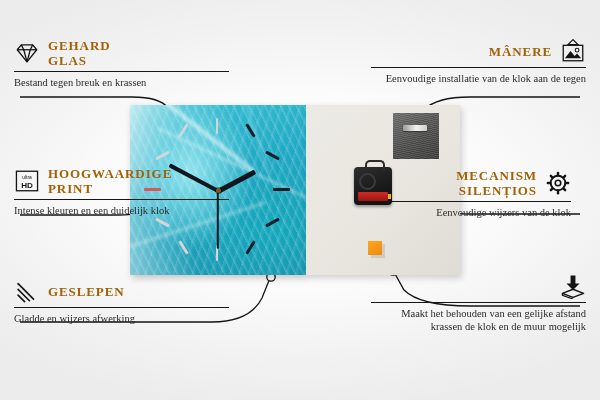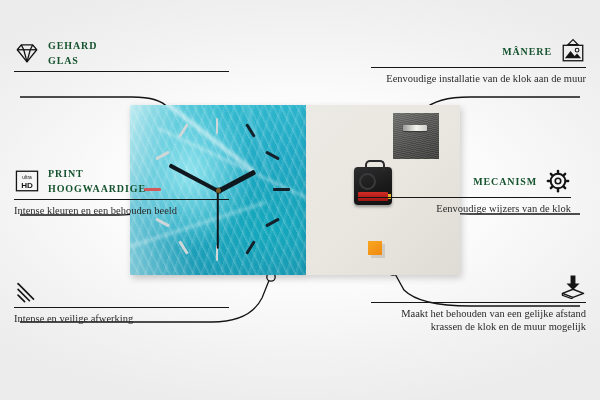--- a/index.html
+++ b/index.html
@@ -78,21 +78,21 @@
   .spacer{
     position:absolute;left:62px;top:136px;width:14px;height:14px;
     background:linear-gradient(145deg,#f9a61f 0%,#ef8a12 100%);
     box-shadow:3px 3px 0 rgba(0,0,0,.10);
   }
 
   
   .feature{position:absolute;width:215px;}
   .feature .head{display:flex;align-items:center;gap:8px;}
   .feature .title{
-    font-size:10px;font-weight:bold;letter-spacing:.9px;color:#14532d;
+    font-size:13px;font-weight:bold;letter-spacing:.9px;color:#a16207;
     line-height:15px;text-transform:uppercase;
   }
   .feature .rule{height:1px;background:#161616;margin:3px 0 4px;}
   .feature .desc{font-size:10.5px;color:#2a2a2a;line-height:13px;}
   .left .head{justify-content:flex-start;}
   .left .title,.left .desc{text-align:left;}
   .right{text-align:right;}
   .right .head{justify-content:flex-end;}
   .right .title,.right .desc{text-align:right;}
   .ico{width:26px;height:26px;flex:0 0 26px;display:block;}
@@ -180,74 +180,77 @@
             <path d="M9 6 L12 12 L16 27"></path>
             <path d="M23 6 L20 12 L16 27"></path>
         </g>
       </svg>
       <div>
         <div class="title">GEHARD</div>
         <div class="title">GLAS</div>
       </div>
     </div>
     <div class="rule"></div>
+    <div class="desc">Bestand tegen breuk en krassen</div>
   </div>
 
   <div class="feature left f-print">
     <div class="head">
       <svg class="ico" viewBox="0 0 32 32">
         <rect x="3" y="4" width="26" height="24" fill="none" stroke="#141414" stroke-width="1.6"></rect>
         <text x="16" y="14" font-family="Liberation Sans, sans-serif" font-size="6" text-anchor="middle" fill="#141414">ultra</text>
         <text x="16" y="24" font-family="Liberation Sans, sans-serif" font-size="10" font-weight="bold" text-anchor="middle" fill="#141414">HD</text>
       </svg>
       <div>
+        <div class="title">HOOGWAARDIGE</div>
         <div class="title">PRINT</div>
-        <div class="title">HOOGWAARDIGE</div>
-      </div>
-    </div>
-    <div class="rule"></div>
-    <div class="desc">Intense kleuren en een behouden beeld</div>
+      </div>
+    </div>
+    <div class="rule"></div>
+    <div class="desc">Intense kleuren en een duidelijk klok</div>
   </div>
 
   <div class="feature left f-randen">
     <div class="head">
       <svg class="ico" viewBox="0 0 32 32">
         <g stroke="#141414" stroke-width="2" stroke-linecap="round">
           <path d="M5 7 L24 26"></path>
             <path d="M5 14 L19 28"></path>
             <path d="M5 21 L13 29"></path>
         </g>
       </svg>
       <div>
-      </div>
-    </div>
-    <div class="rule"></div>
-    <div class="desc">Intense en veilige afwerking</div>
+        <div class="title">GESLEPEN</div>
+      </div>
+    </div>
+    <div class="rule"></div>
+    <div class="desc">Gladde en wijzers afwerking</div>
   </div>
 
   <div class="feature right f-metal">
     <div class="head">
       <div>
         <div class="title">MÂNERE</div>
       </div>
       <svg class="ico" viewBox="0 0 32 32">
         <path d="M16 2 L10 8 H22 Z" fill="none" stroke="#141414" stroke-width="1.4"></path>
         <rect x="4" y="9" width="24" height="19" fill="none" stroke="#141414" stroke-width="1.6"></rect>
         <circle cx="21" cy="15" r="2.3" fill="none" stroke="#141414" stroke-width="1.3"></circle>
         <path d="M6 25 L13 16 L18 22 L21 19 L26 25 Z" fill="#141414"></path>
       </svg>
     </div>
     <div class="rule"></div>
-    <div class="desc">Eenvoudige installatie van de klok aan de muur</div>
+    <div class="desc">Eenvoudige installatie van de klok aan de tegen</div>
   </div>
 
   <div class="feature right f-mech">
     <div class="head">
       <div>
         <div class="title">MECANISM</div>
+        <div class="title">SILENȚIOS</div>
       </div>
       <svg class="ico" viewBox="0 0 32 32">
         <g fill="none" stroke="#141414" stroke-width="2.4" stroke-linecap="round">
           <circle cx="16" cy="16" r="9"></circle>
         </g>
         <g stroke="#141414" stroke-width="3" stroke-linecap="round">
           <path d="M16 3.5 V6.5"></path>
             <path d="M16 25.5 V28.5"></path>
           <path d="M3.5 16 H6.5"></path>
             <path d="M25.5 16 H28.5"></path>

